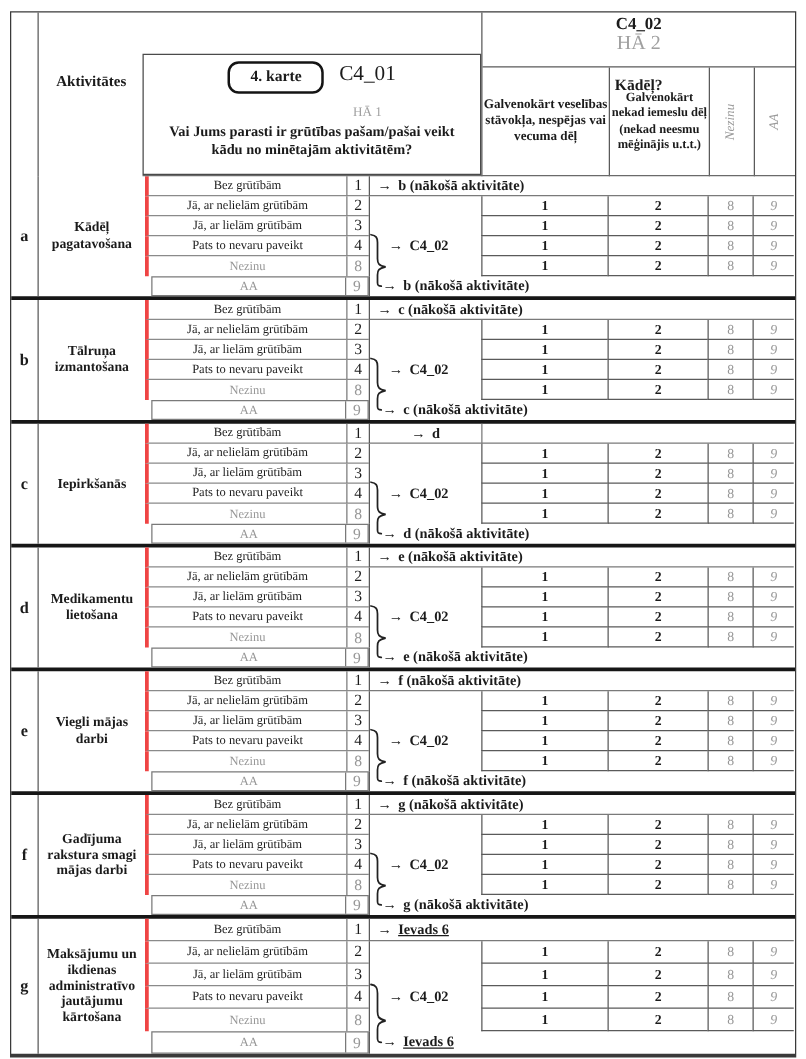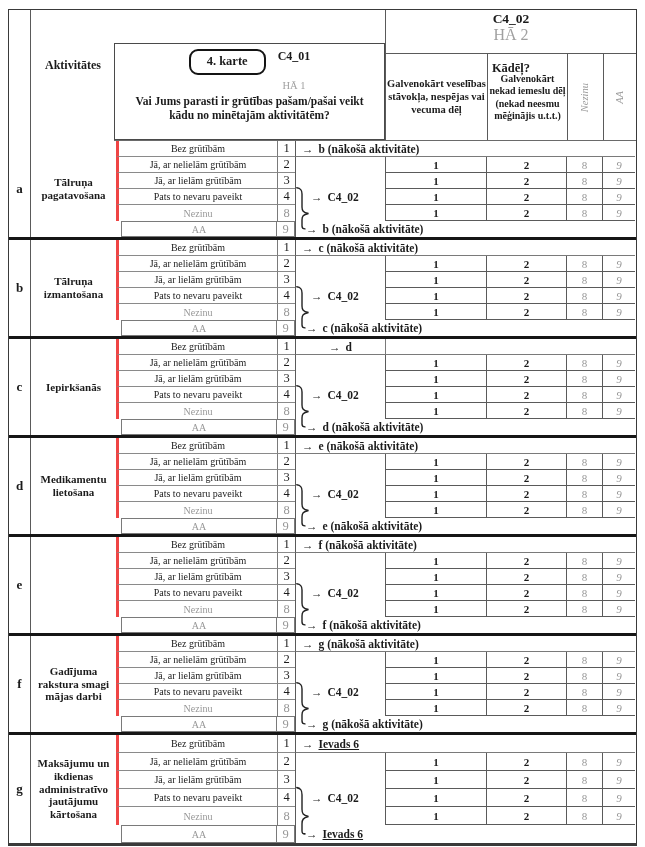--- a/index.html
+++ b/index.html
@@ -16,21 +16,21 @@
   .hdr .acts { position:absolute; left:21px; top:48px; width:86px; text-align:center;
                font-weight:bold; font-size:12px; }
   .hdr .hbottom { position:absolute; left:105px; right:0; bottom:0; height:1px; background:#6a6a6a; }
 
   .qbox { position:absolute; left:105px; top:33px; width:271px; height:97px;
           border:1.5px solid #4a4a4a; padding-top:5px; }
   .qbox-top { display:flex; justify-content:center; align-items:flex-start; gap:12px; }
   .karte { border:2.6px solid #141414; border-radius:9px; padding:3px 16px 4px;
            font-weight:bold; font-size:12.5px; }
   .qcode { text-align:center; line-height:1.05; padding-top:1px; }
-  .qcode .big { font-weight:bold; font-size:12px; }
+  .qcode .big { font-weight:normal; font-size:17px; }
   .gray { color:#a0a0a0; }
   .qcode .sub { font-size:10.5px;margin-top:17px; }
   .qtext { margin-top:3px; padding:0 8px; text-align:center; font-weight:bold;
            font-size:11.5px; line-height:1.25; }
 
   .rhs { position:absolute; left:376px; top:0; right:0; height:131px;
          border-left:1px solid #5a5a5a; display:flex; flex-direction:column; }
   .rhs-title { height:44px; border-bottom:1px solid #5a5a5a; text-align:center; padding-top:2px; }
   .rhs-title .big { font-weight:bold; font-size:13.5px; line-height:1.1; }
   .rhs-title .sub { font-size:16px; line-height:1.05; }
@@ -123,21 +123,21 @@
         </div>
       </div>
     </div>
 
     <div class="hbottom"></div>
   </div>
 
   <div id="blocks">
       <div class="block first">
         <div class="c letter">a</div>
-        <div class="c act">Tālruņa pagatavošana</div>
+        <div class="c act">Kādēļ pagatavošana</div>
         <div class="c olab sep" style="grid-row: 1;">Bez grūtībām</div>
         <div class="c ocode sep" style="grid-row: 1;">1</div>
         <div class="c olab sep" style="grid-row: 2;">Jā, ar nelielām grūtībām</div>
         <div class="c ocode sep" style="grid-row: 2;">2</div>
         <div class="c olab sep" style="grid-row: 3;">Jā, ar lielām grūtībām</div>
         <div class="c ocode sep" style="grid-row: 3;">3</div>
         <div class="c olab sep" style="grid-row: 4;">Pats to nevaru paveikt</div>
         <div class="c ocode sep" style="grid-row: 4;">4</div>
         <div class="c olab muted" style="grid-row: 5;">Nezinu</div>
         <div class="c ocode muted" style="grid-row: 5;">8</div>
@@ -328,20 +328,21 @@
           <div class="aalab muted">AA</div>
           <div class="aacode muted">9</div>
         </div>
         <div class="c r9">
           <span class="arrowsp">→</span>
           <span>e (nākošā aktivitāte)</span>
         </div>
       </div>
       <div class="block">
         <div class="c letter">e</div>
+        <div class="c act">Viegli mājas darbi</div>
         <div class="c olab sep" style="grid-row: 1;">Bez grūtībām</div>
         <div class="c ocode sep" style="grid-row: 1;">1</div>
         <div class="c olab sep" style="grid-row: 2;">Jā, ar nelielām grūtībām</div>
         <div class="c ocode sep" style="grid-row: 2;">2</div>
         <div class="c olab sep" style="grid-row: 3;">Jā, ar lielām grūtībām</div>
         <div class="c ocode sep" style="grid-row: 3;">3</div>
         <div class="c olab sep" style="grid-row: 4;">Pats to nevaru paveikt</div>
         <div class="c ocode sep" style="grid-row: 4;">4</div>
         <div class="c olab muted" style="grid-row: 5;">Nezinu</div>
         <div class="c ocode muted" style="grid-row: 5;">8</div>

